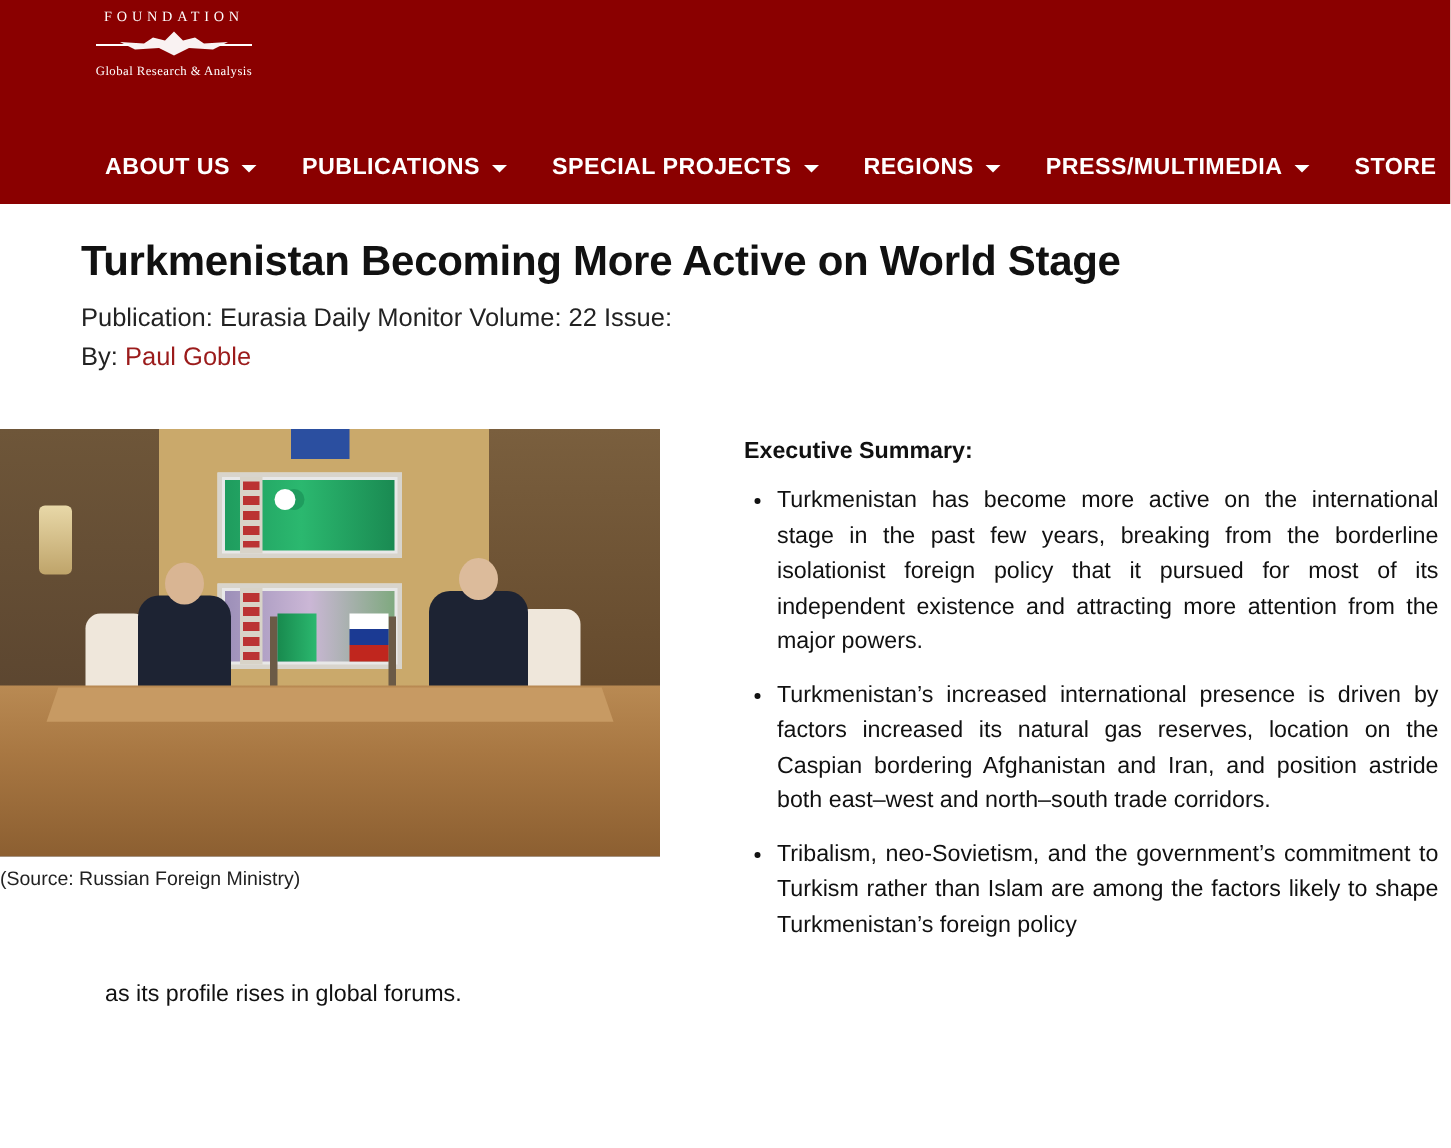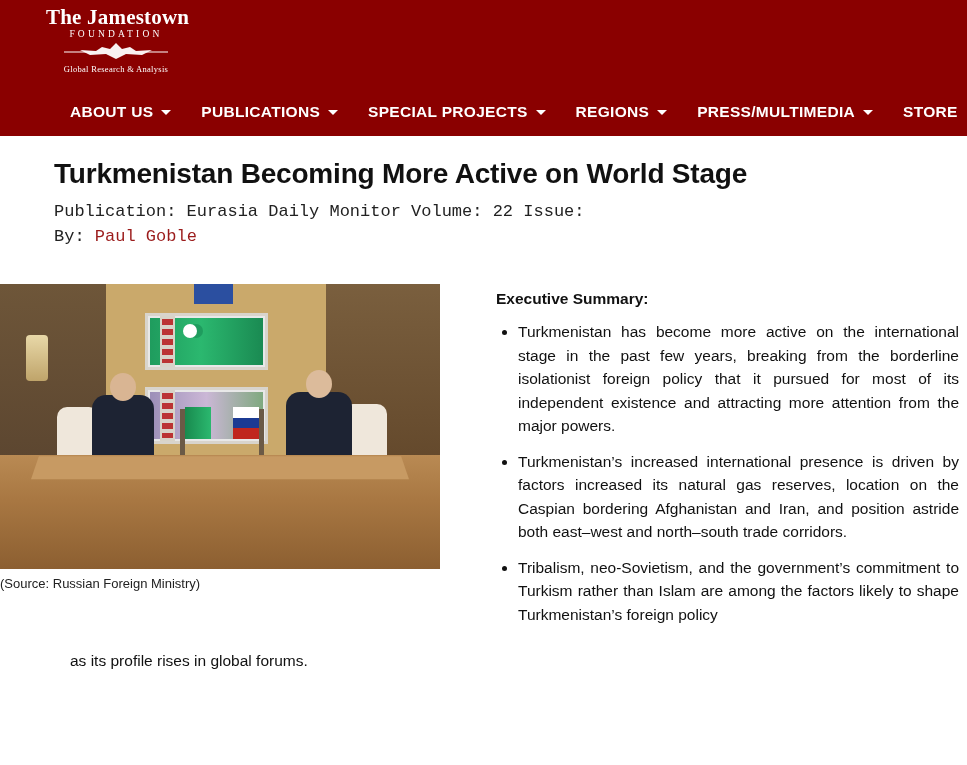--- a/index.html
+++ b/index.html
@@ -96,21 +96,20 @@
     font-size: 28px;
     font-weight: bold;
     color: #111111;
     margin: 0 0 12px 0;
     letter-spacing: -0.2px;
   }
   .meta-line {
     font-size: 17px;
     color: #222222;
     margin-bottom: 6px;
-    font-family: Liberation Mono, monospace;
   }
   .meta-line a.author {
     color: #9b1b1b;
     text-decoration: none;
   }
   .meta-date {
     font-size: 13.5px;
     font-style: italic;
     font-weight: bold;
     color: #8a1111;
@@ -199,21 +198,20 @@
   .mf-ru { right:5px; background:linear-gradient(180deg,#ffffff 0 33%, #1b3a93 33% 66%, #c0261e 66% 100%); }
   .lamp { position:absolute; left:6%; top:18%; width:22px; height:46px; background:linear-gradient(180deg,#e8d8a8,#bfa46a); border-radius:4px; }
   .ceiling-blue { position:absolute; left:44%; top:0; width:9%; height:7%; background:#2b4fa0; }
 </style>
 </head>
 <body>
 
 <div class="site-header">
 
   <div class="logo-wrap">
-    <div class="logo-title">The Jamestown</div>
     <div class="logo-sub">FOUNDATION</div>
     <div class="logo-mark">
       <svg width="120" height="22" viewBox="0 0 120 22">
         <path d="M60 2 L66 8 L74 6 L80 10 L96 9 L86 14 L70 13 L60 18 L50 13 L34 14 L24 9 L40 10 L46 6 L54 8 Z" fill="#ffffff" opacity="0.95"></path>
         <path d="M8 11 L30 11 M90 11 L112 11" stroke="#ffffff" stroke-width="1.2"></path>
       </svg>
     </div>
     <div class="logo-tagline">Global Research &amp; Analysis</div>
   </div>
 

